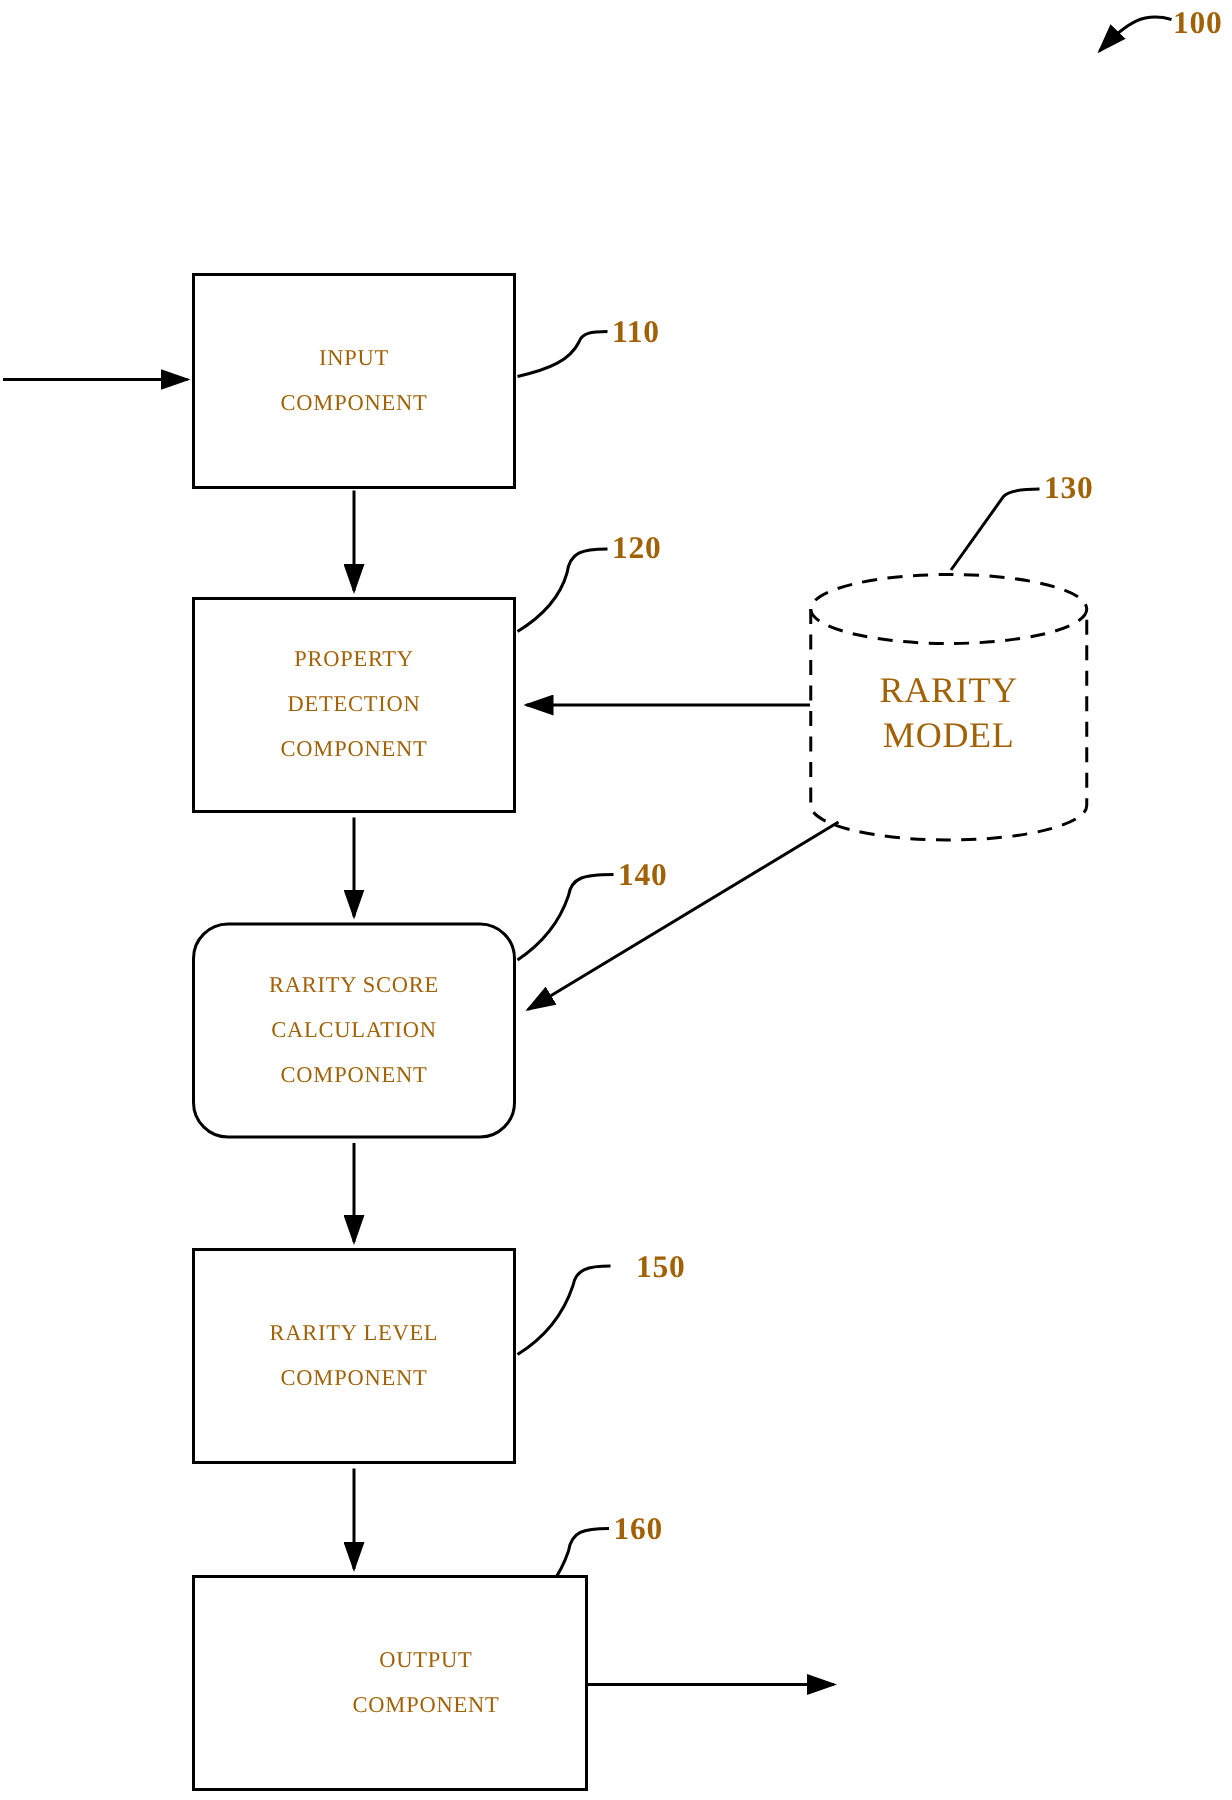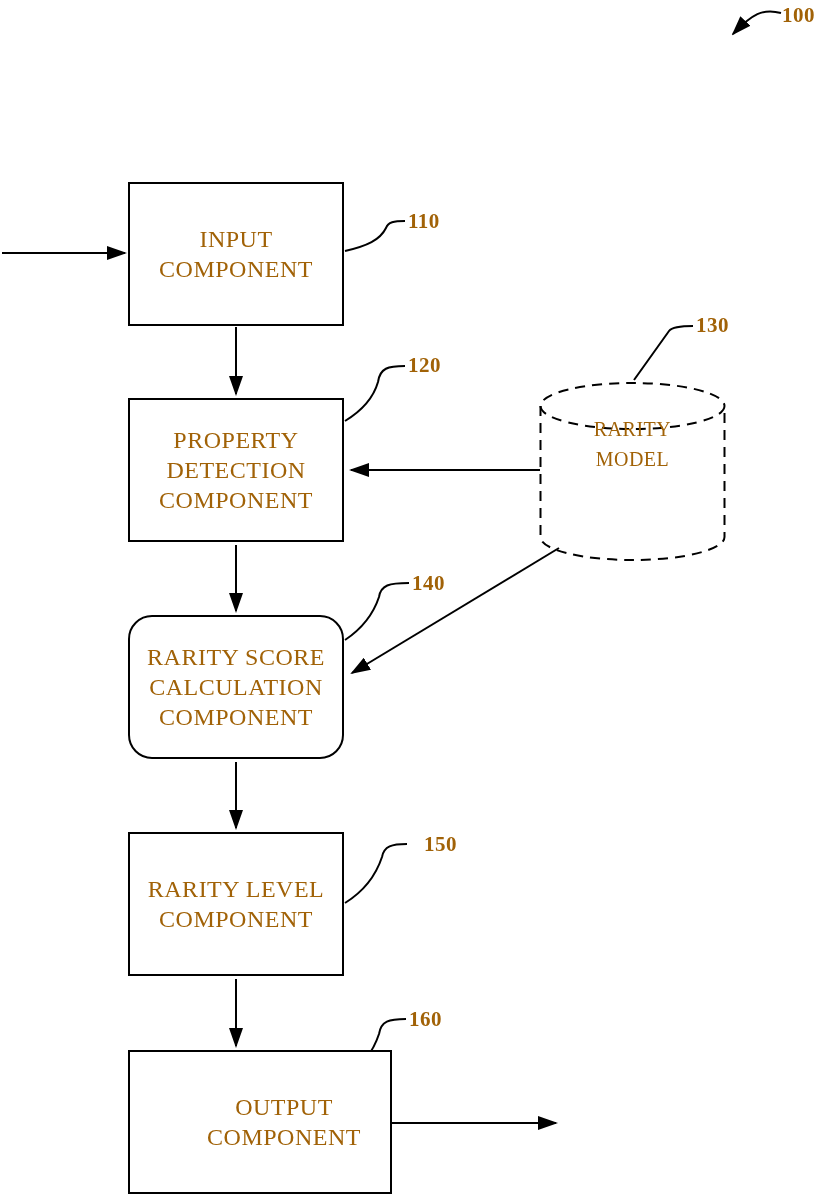--- a/index.html
+++ b/index.html
@@ -6,25 +6,25 @@
   .stage{
     position:relative;width:821px;height:1200px;background:#ffffff;
     font-family:"Liberation Serif","DejaVu Serif",serif;color:#a16207;overflow:hidden;
   }
   svg.wires{position:absolute;left:0;top:0;width:821px;height:1200px;}
   .wire{stroke:#000;stroke-width:2;fill:none;}
   .dashed{stroke-dasharray:10 7;}
   .node{
     position:absolute;border:2.5px solid #000;background:#ffffff;
     display:flex;flex-direction:column;align-items:center;justify-content:center;
-    font-size:24px;line-height:30px;letter-spacing:0.5px;text-align:left;
+    font-size:15px;line-height:30px;letter-spacing:0.5px;text-align:left;
   }
   .cyl-label{
-    position:absolute;display:flex;flex-direction:column;align-items:center;
-    font-size:20px;line-height:30px;letter-spacing:0.5px;text-align:center;
+    position:absolute;display:flex;flex-direction:column;align-items:center;justify-content:center;
+    font-size:24px;line-height:30px;letter-spacing:0.5px;text-align:center;
   }
   .ref{
     position:absolute;font-weight:bold;font-size:21px;line-height:26px;letter-spacing:0.5px;
   }
 </style>
 </head>
 <body>
 
 <div class="stage">
 

